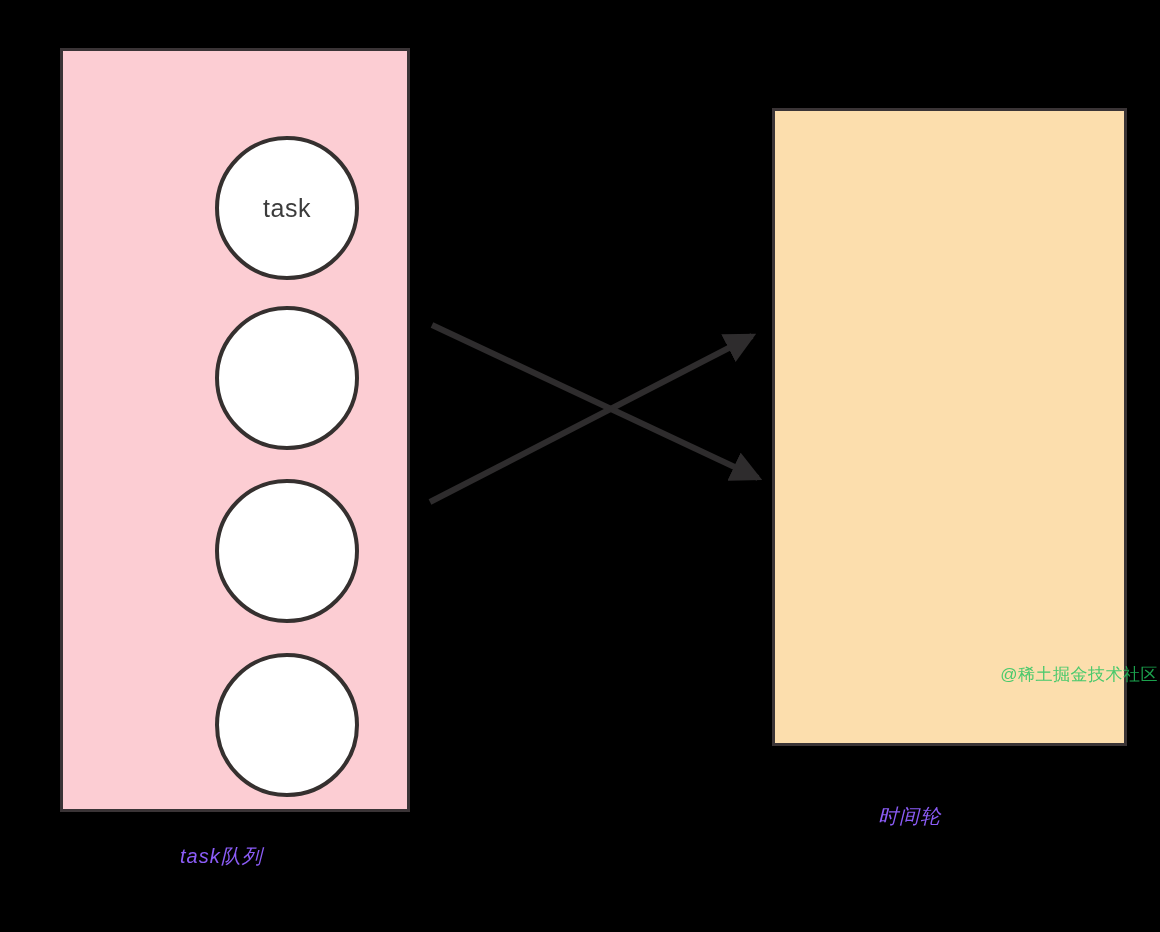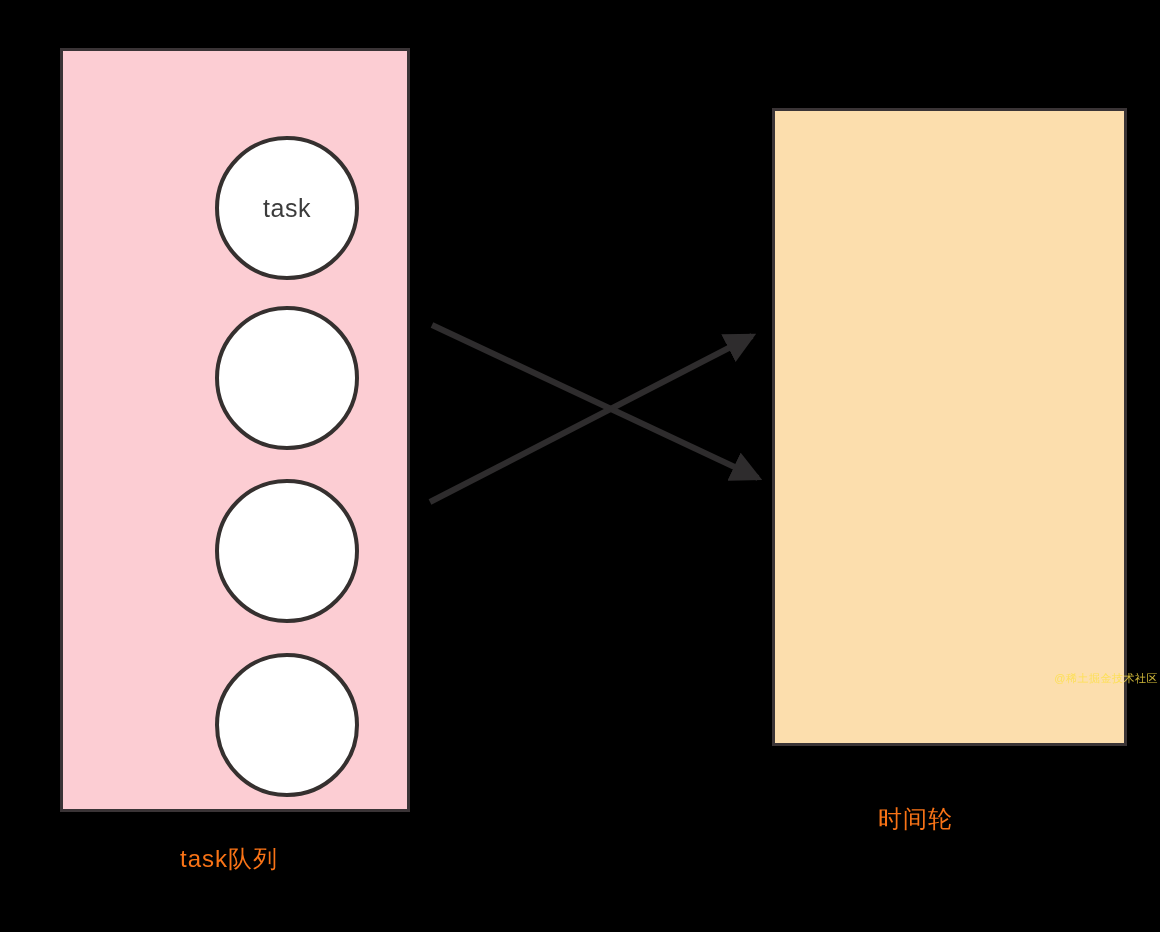--- a/index.html
+++ b/index.html
@@ -74,42 +74,43 @@
     position: absolute;
     left: 0; top: 0;
     width: 1160px;
     height: 932px;
     pointer-events: none;
   }
 
   
   .caption {
     position: absolute;
-    font-size: 24px;
-    color: #f97316;
+    font-size: 20px;
+    color: #8b5cf6;
     white-space: nowrap;
     letter-spacing: 1px;
+    font-style: italic;
   }
   #queue-caption {
     left: 168px;
     top: 831px;
     margin-top: 12px;
   }
   #wheel-caption {
     left: 866px;
     top: 803px;
   }
 
   
   #watermark {
     position: absolute;
     right: 14px;
     bottom: 18px;
-    font-size: 11px;
-    color: #fde047;
+    font-size: 17px;
+    color: #22c55e;
     opacity: 0.82;
     white-space: nowrap;
     letter-spacing: 0.5px;
   }
 </style>
 </head>
 <body>
 
 <div id="canvas">
 

